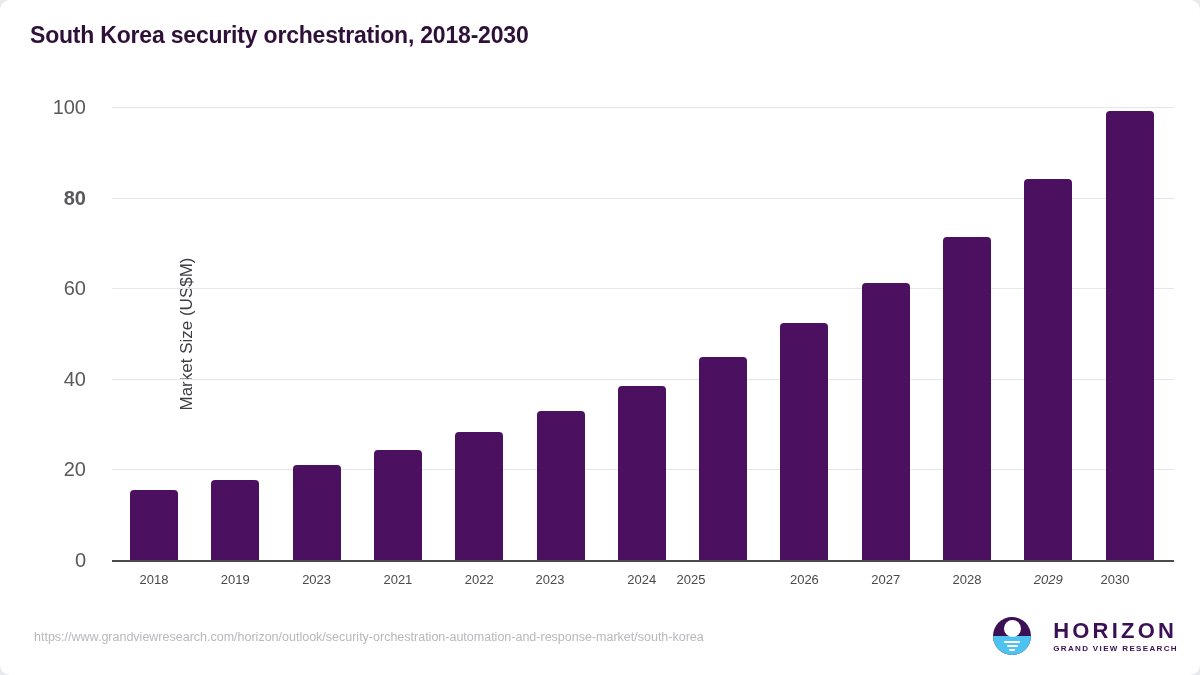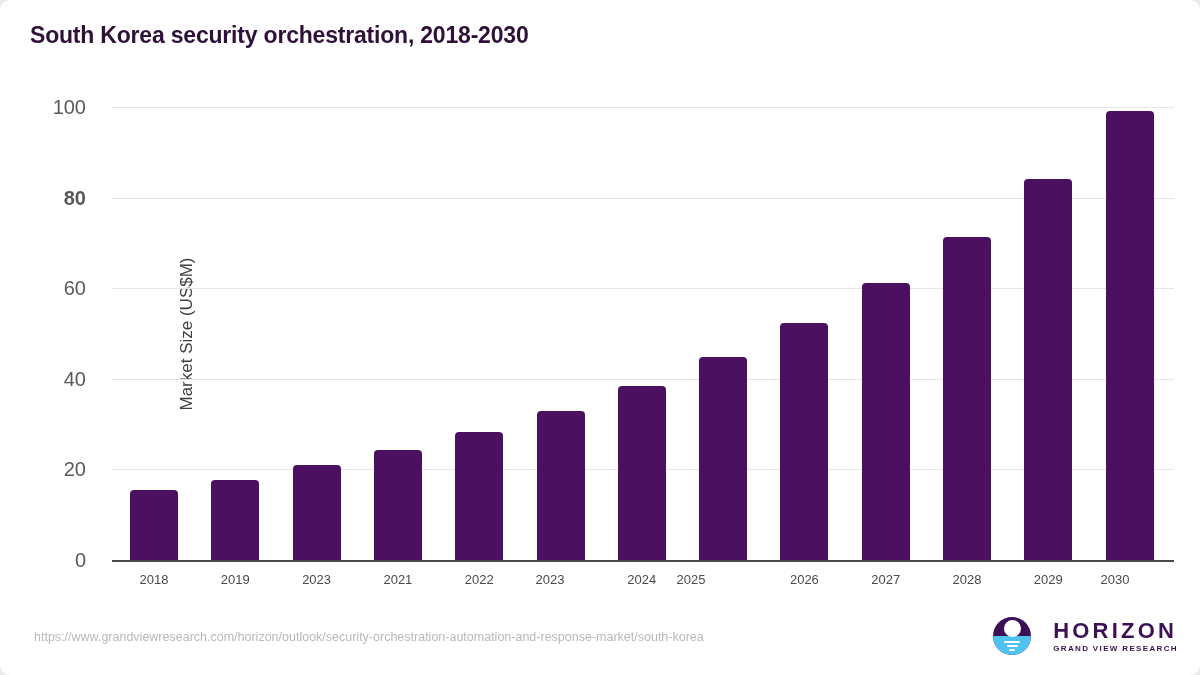--- a/index.html
+++ b/index.html
@@ -207,21 +207,21 @@
       <div class="xtick" style="left: 190.3px;">2019</div>
       <div class="xtick" style="left: 271.6px;">2023</div>
       <div class="xtick" style="left: 352.9px;">2021</div>
       <div class="xtick" style="left: 434.2px;">2022</div>
       <div class="xtick" style="left: 505px;">2023</div>
       <div class="xtick" style="left: 596.8px;">2024</div>
       <div class="xtick" style="left: 646px;">2025</div>
       <div class="xtick" style="left: 759.4px;">2026</div>
       <div class="xtick" style="left: 840.7px;">2027</div>
       <div class="xtick" style="left: 922px;">2028</div>
-      <div class="xtick" style="left: 1003.3px;">2029</div>
+      <div class="xtick" style="left: 1003.3px; font-style: italic;">2029</div>
       <div class="xtick" style="left: 1070px;">2030</div>
     </div>
 
   <div id="source-url">https://www.grandviewresearch.com/horizon/outlook/security-orchestration-automation-and-response-market/south-korea</div>
 
   <div id="logo">
     <div id="logo-mark">
       <div class="lower"></div>
       <div class="sun"></div>
       <div class="ray r1"></div>

